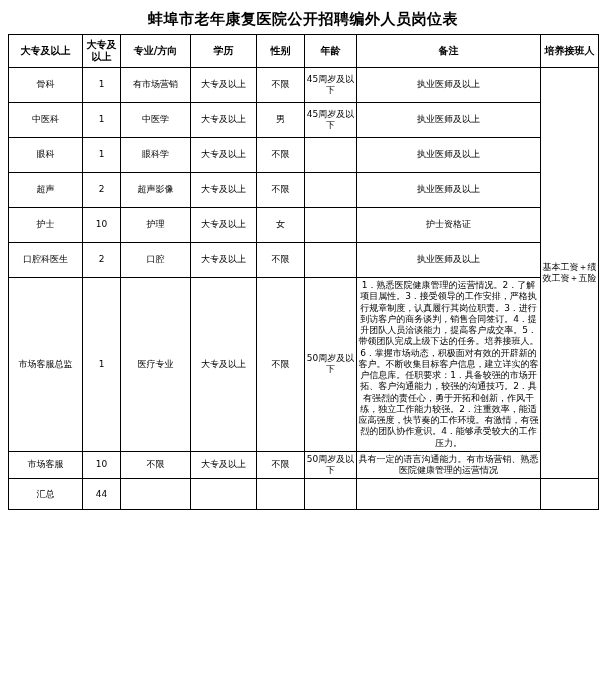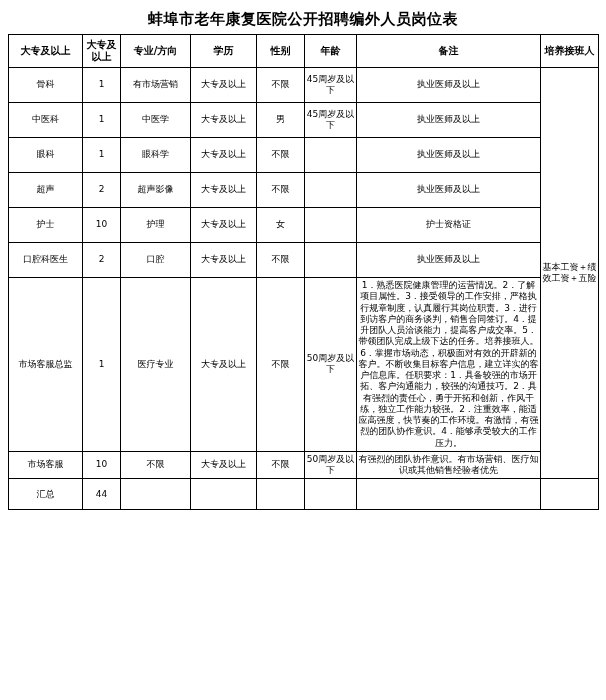--- a/index.html
+++ b/index.html
@@ -186,21 +186,21 @@
         <td class="remark-long">1．熟悉医院健康管理的运营情况。2．了解项目属性。3．接受领导的工作安排，严格执行规章制度，认真履行其岗位职责。3．进行到访客户的商务谈判，销售合同签订。4．提升团队人员洽谈能力，提高客户成交率。5．带领团队完成上级下达的任务。培养接班人。6．掌握市场动态，积极面对有效的开辟新的客户。不断收集目标客户信息，建立详实的客户信息库。任职要求：1．具备较强的市场开拓、客户沟通能力，较强的沟通技巧。2．具有强烈的责任心，勇于开拓和创新，作风干练，独立工作能力较强。2．注重效率，能适应高强度，快节奏的工作环境。有激情，有强烈的团队协作意识。4．能够承受较大的工作压力。</td>
       </tr>
 
       <tr>
         <td>市场客服</td>
         <td>10</td>
         <td>不限</td>
         <td>大专及以上</td>
         <td>不限</td>
         <td>50周岁及以下</td>
-        <td class="remark-mid">有强烈的团队协作意识。有市场营销、医疗知识或其他销售经验者优先</td>
+        <td class="remark-mid">具有一定的语言沟通能力。有市场营销、熟悉医院健康管理的运营情况</td>
       </tr>
 
       <tr>
         <td class="sum-label">汇总</td>
         <td class="sum-label">44</td>
         <td class="sum-label"></td>
         <td class="sum-label"></td>
         <td class="sum-label"></td>
         <td class="sum-label"></td>
         <td class="sum-label"></td>

